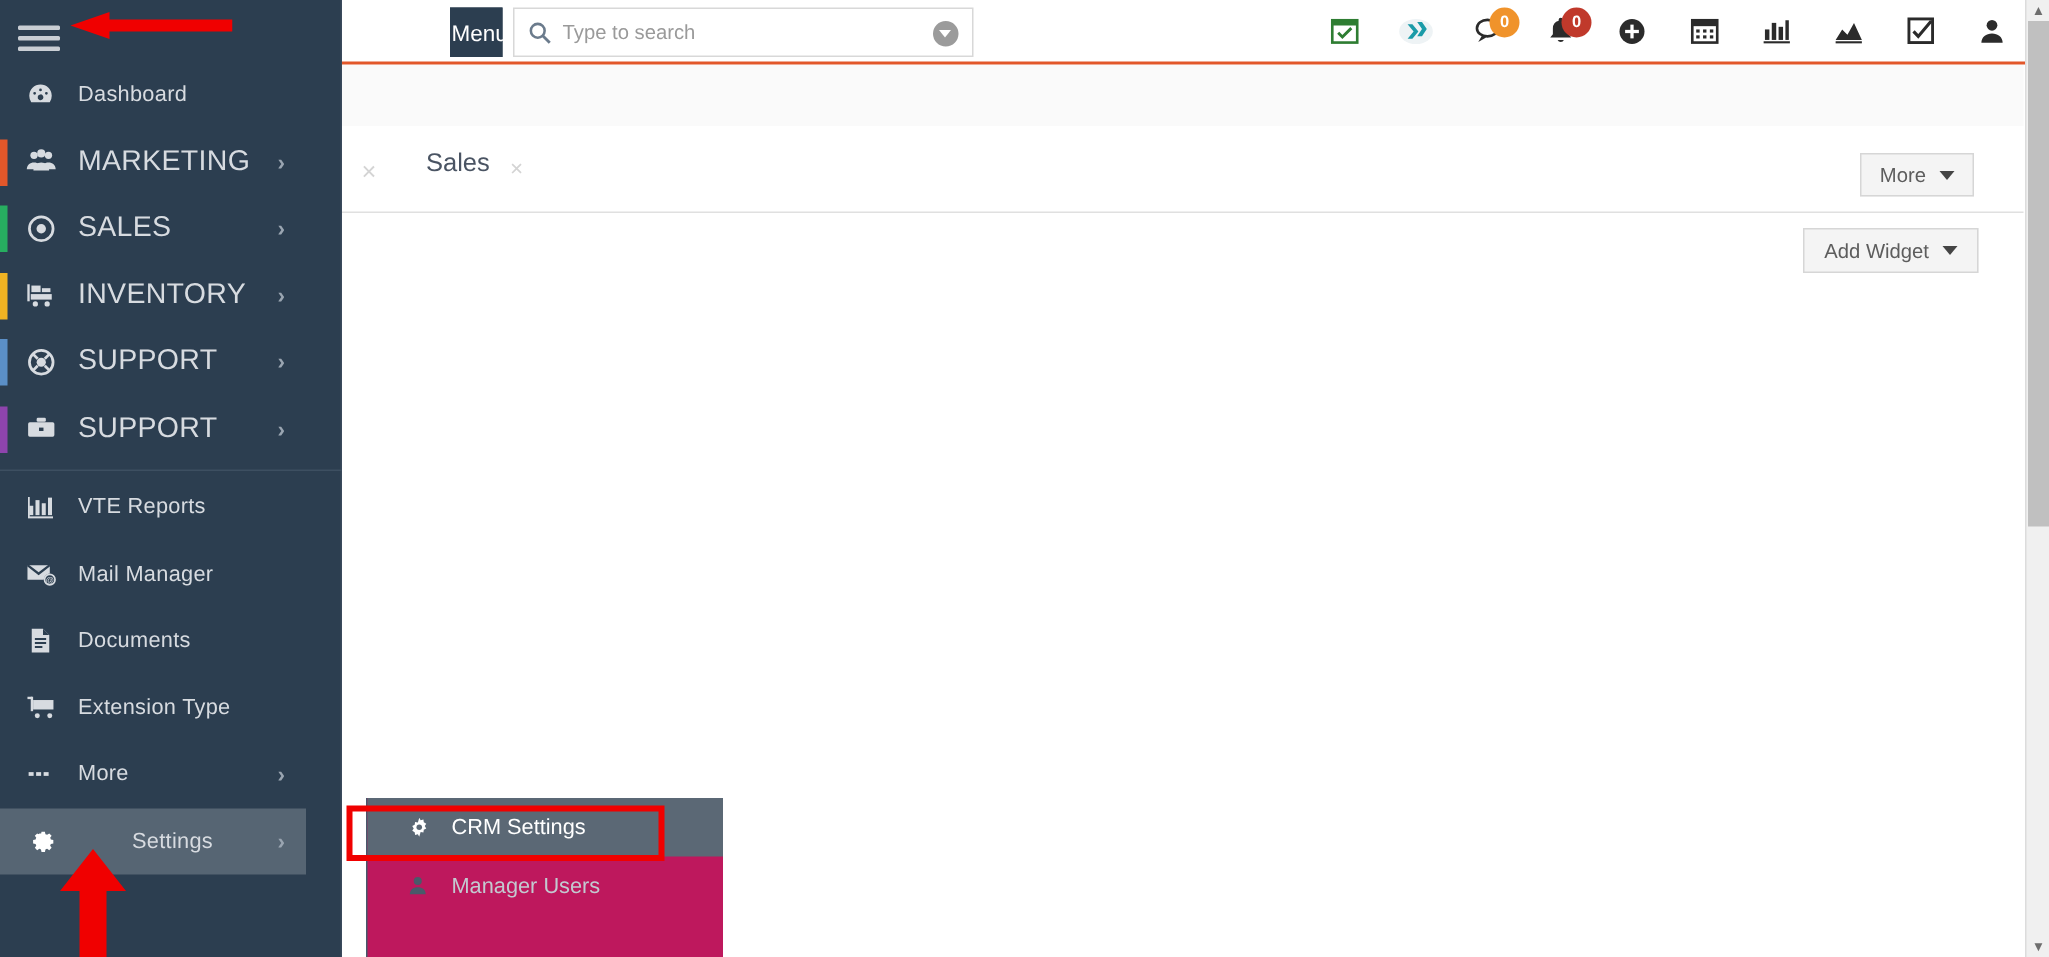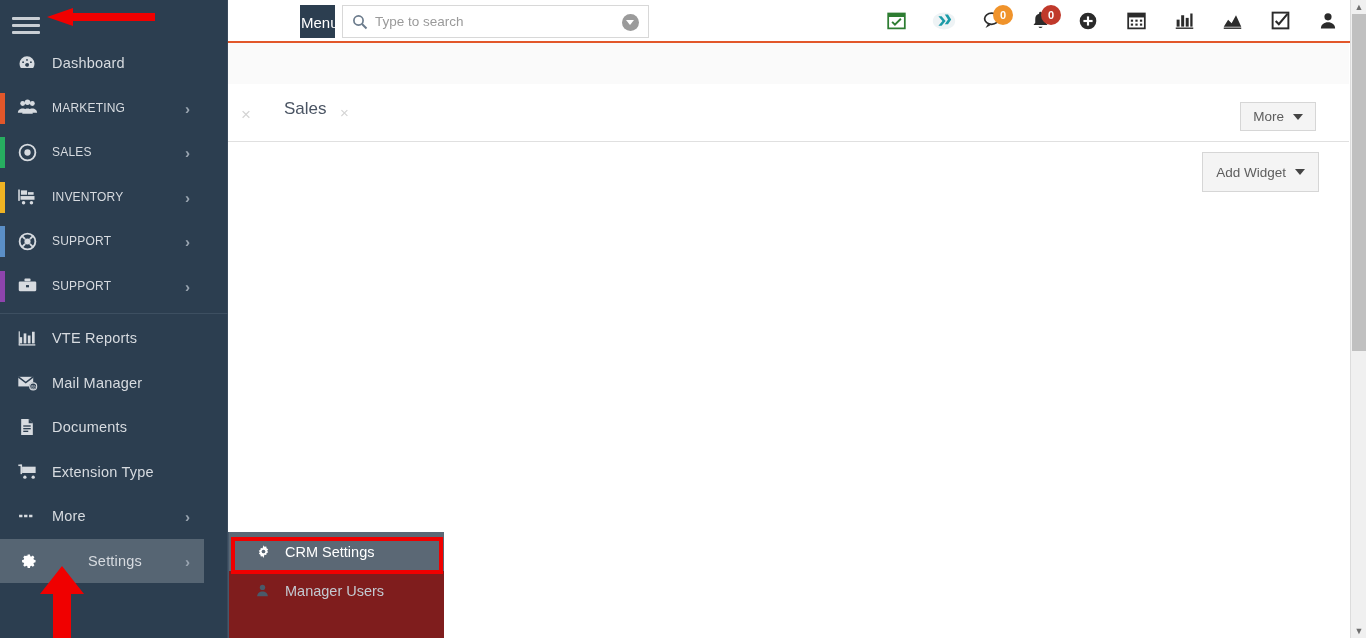--- a/index.html
+++ b/index.html
@@ -115,21 +115,21 @@
   .btn .caret {
     border-left: 5px solid transparent; border-right: 5px solid transparent;
     border-top: 6px solid #444;
   }
   .btn-more {
     position: absolute; right: 33px; top: 18px;
     height: 29px; padding: 0 12px;
   }
   .btn-addwidget {
     position: absolute; right: 30px; top: 109px;
-    height: 40px; padding: 0 13px;
+    height: 30px; padding: 0 13px;
   }
 
   
   .sidebar {
     position: absolute; left: 0; top: 0; width: 228px; height: 638px;
     background: #2c3e50;
     border-right: 1px solid #3a4a5c;
   }
   .hamburger {
     position: absolute; left: 10px; top: 10px; width: 32px; height: 24px;
@@ -145,35 +145,35 @@
     color: #d7dbe0; font-size: 14.5px; cursor: pointer;
   }
   .side-item .accent {
     position: absolute; left: 0; top: 7px; width: 5px; height: 31px;
   }
   .side-item .ico {
     width: 30px; margin-left: 12px; display: flex;
     align-items: center; justify-content: center; color: #d7dbe0;
   }
   .side-item .lbl { margin-left: 10px; letter-spacing: .2px; }
-  .side-item .lbl.caps { font-size: 12px; }
+  .side-item .lbl.caps { font-size: 19px; }
   .side-item .chev {
     position: absolute; right: 14px; top: 14px;
     font-size: 15px; color: #9aa5b1; font-weight: bold;
   }
   .side-sep {
     position: absolute; left: 0; width: 228px; height: 1px;
     background: #3d4f61;
   }
   .side-item.active { background: #566573; gap: 36px; }
 
   
   .flyout {
-    position: absolute; left: 228px; top: 532px; width: 216px; height: 106px;
-    background: #7f1d1d; border-left: 1px solid #46586b;
+    position: absolute; left: 244px; top: 532px; width: 238px; height: 106px;
+    background: #be185d; border-left: 1px solid #46586b;
   }
   .fly-item {
     position: relative; height: 39px; display: flex; align-items: center;
     color: #c3c9d0; font-size: 14.5px; cursor: pointer; padding-left: 26px;
   }
   .fly-item.active { background: #5b6875; color: #ffffff; }
   .fly-item .ico { width: 22px; display: flex; align-items: center; }
   .fly-item .lbl { margin-left: 8px; }
 
   

